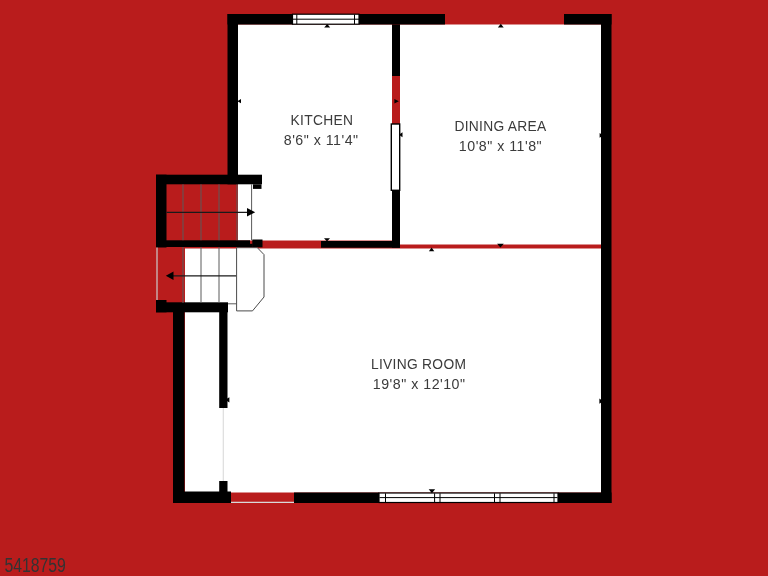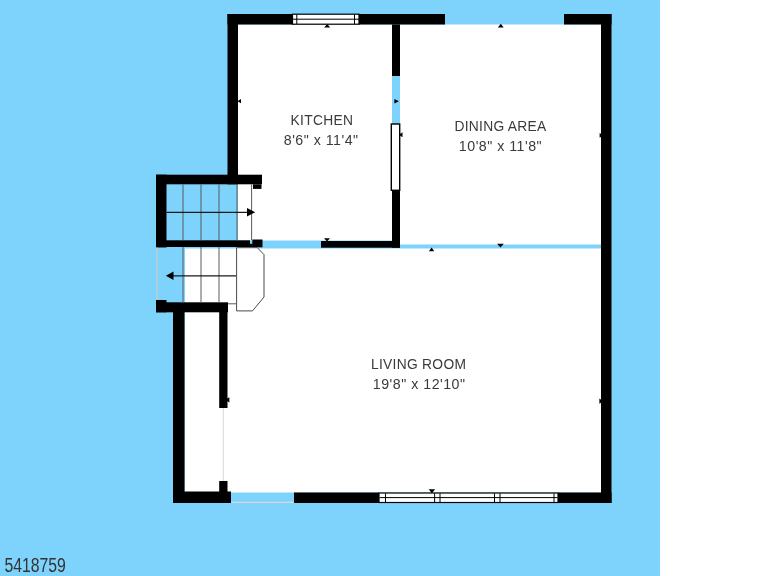--- a/index.html
+++ b/index.html
@@ -1,16 +1,16 @@
 <!DOCTYPE html>
 <html><head>
 <meta charset="utf-8">
 <style>
   html,body{margin:0;padding:0;background:#ffffff;}
-  #plan{position:relative;width:660px;height:576px;background:#7dd3fc;overflow:hidden;
+  #plan{position:relative;width:768px;height:576px;background:#b91c1c;overflow:hidden;
         font-family:"Liberation Sans", sans-serif;}
   svg{position:absolute;left:0;top:0;}
   .room{fill:#3b3b3b;font-family:"Liberation Sans", sans-serif;}
 </style>
 </head>
 <body>
 <div id="plan">
 <svg width="768" height="576" viewBox="0 0 768 576">
 
   <rect x="238" y="24.5" width="154" height="216" fill="#ffffff"></rect>

